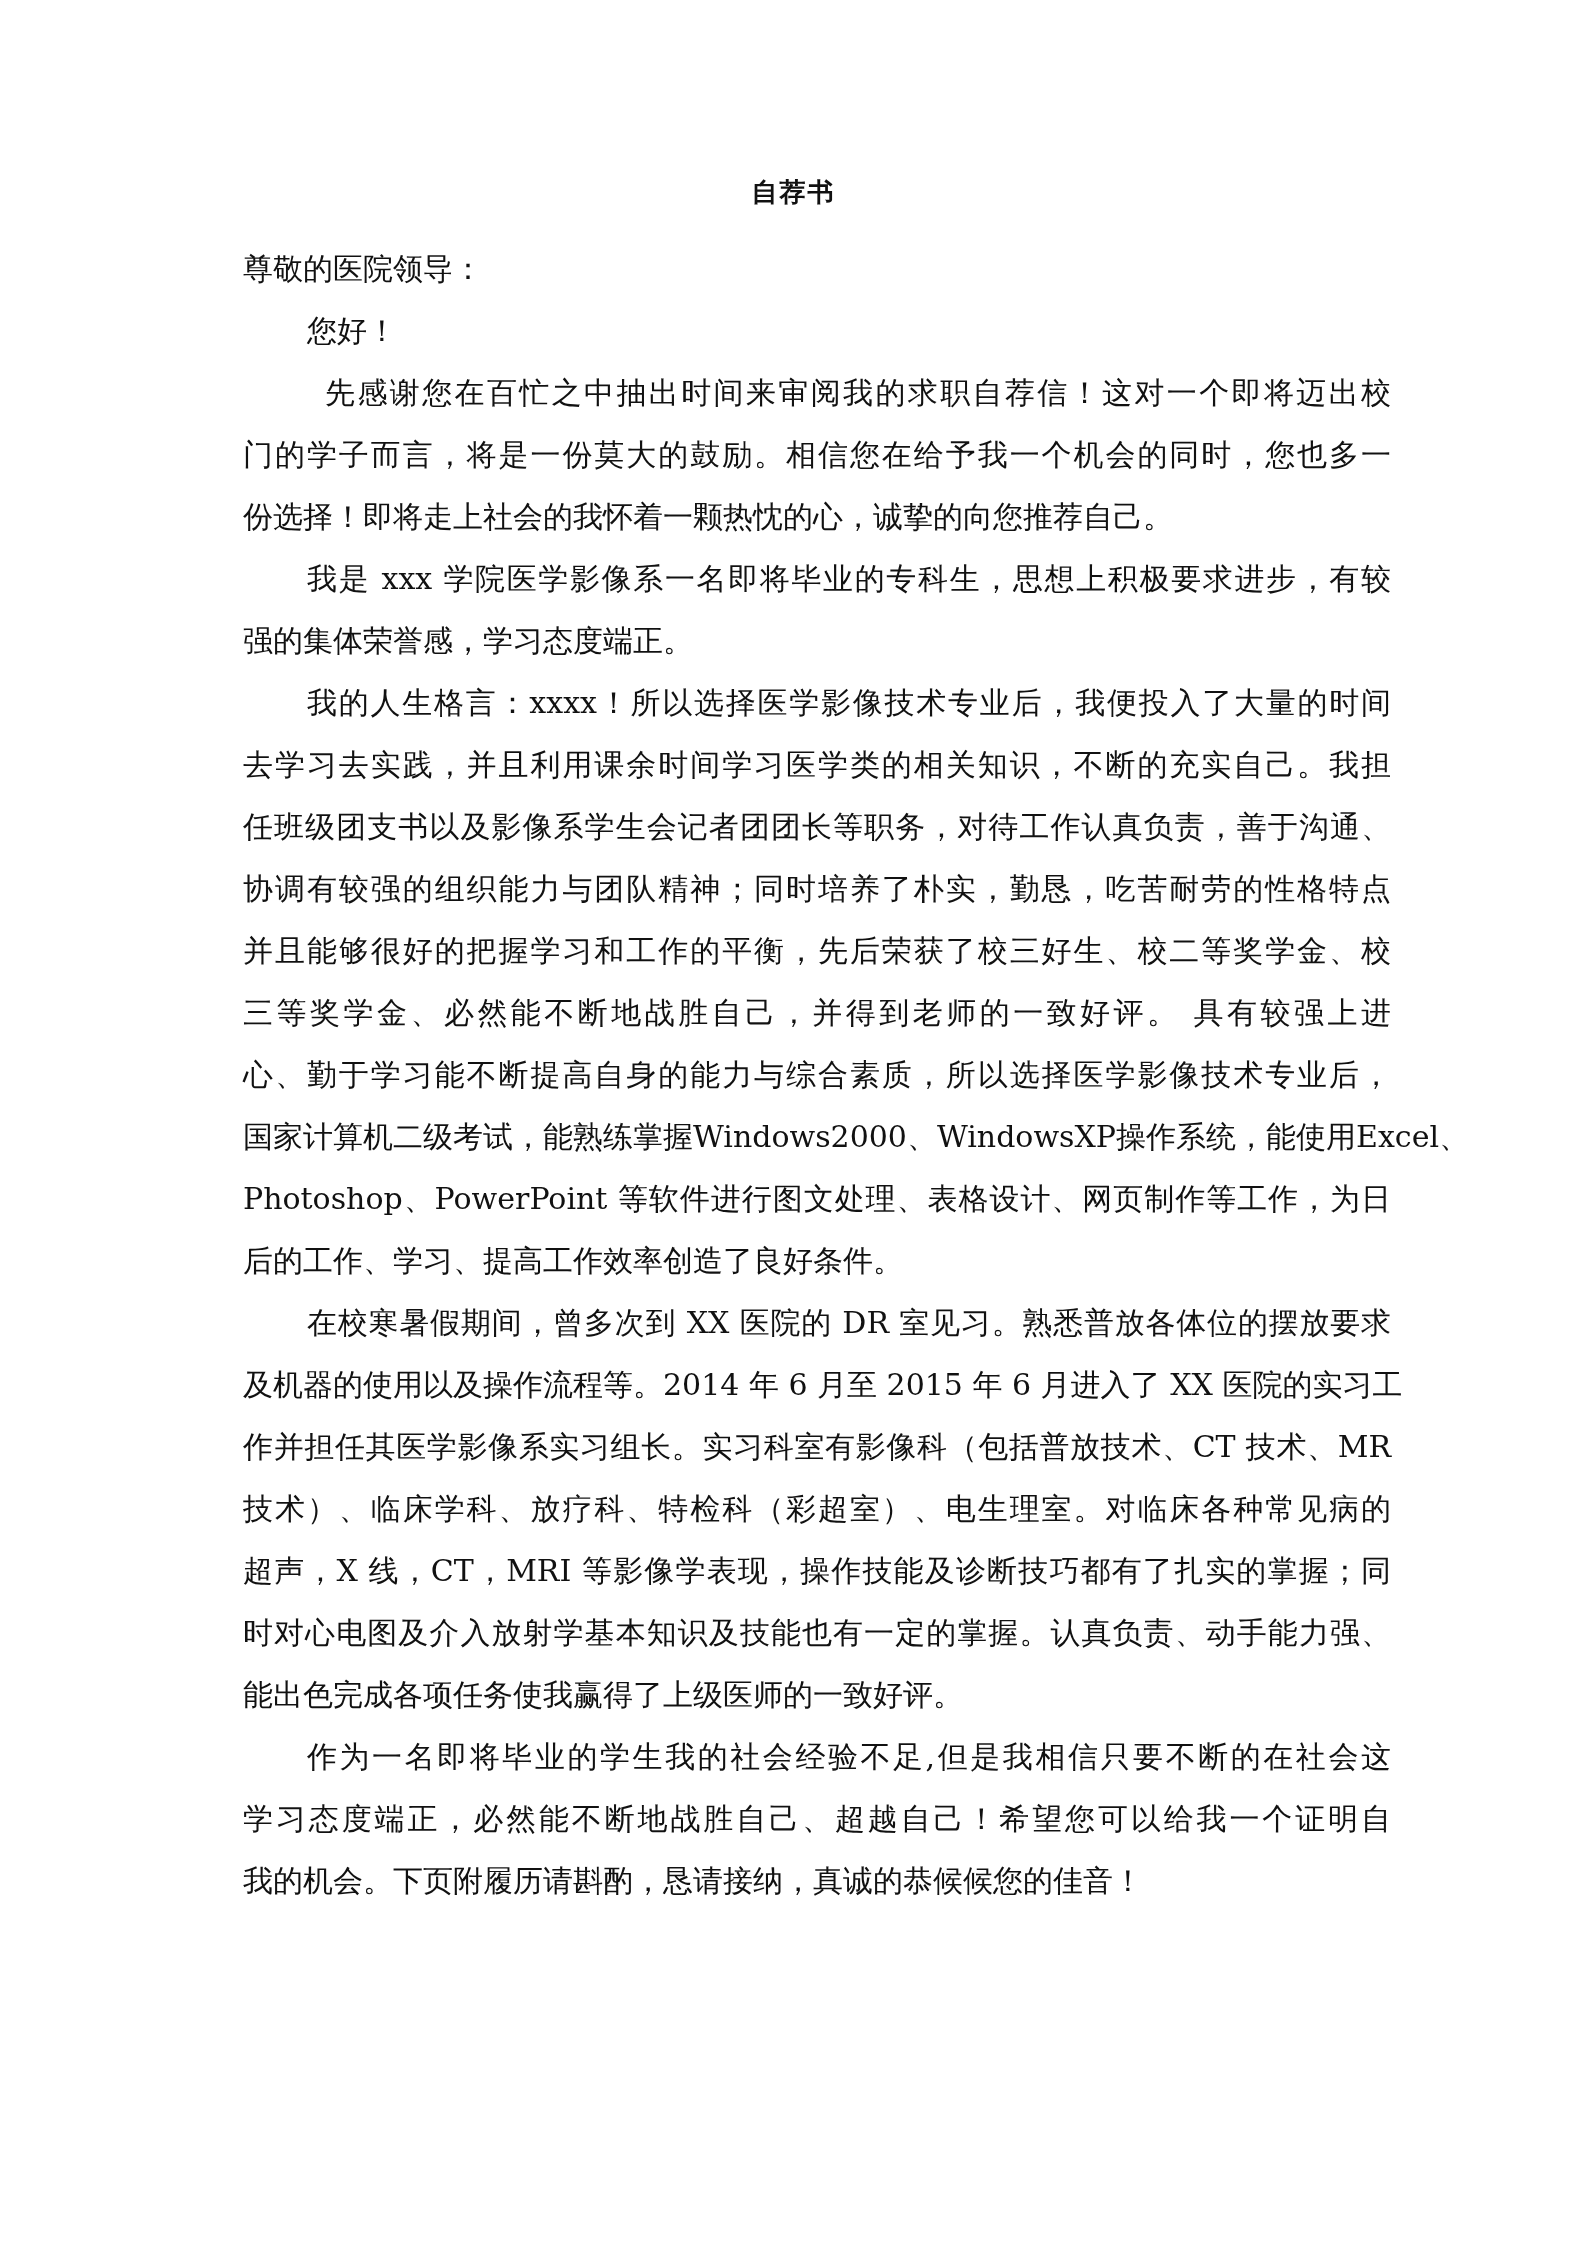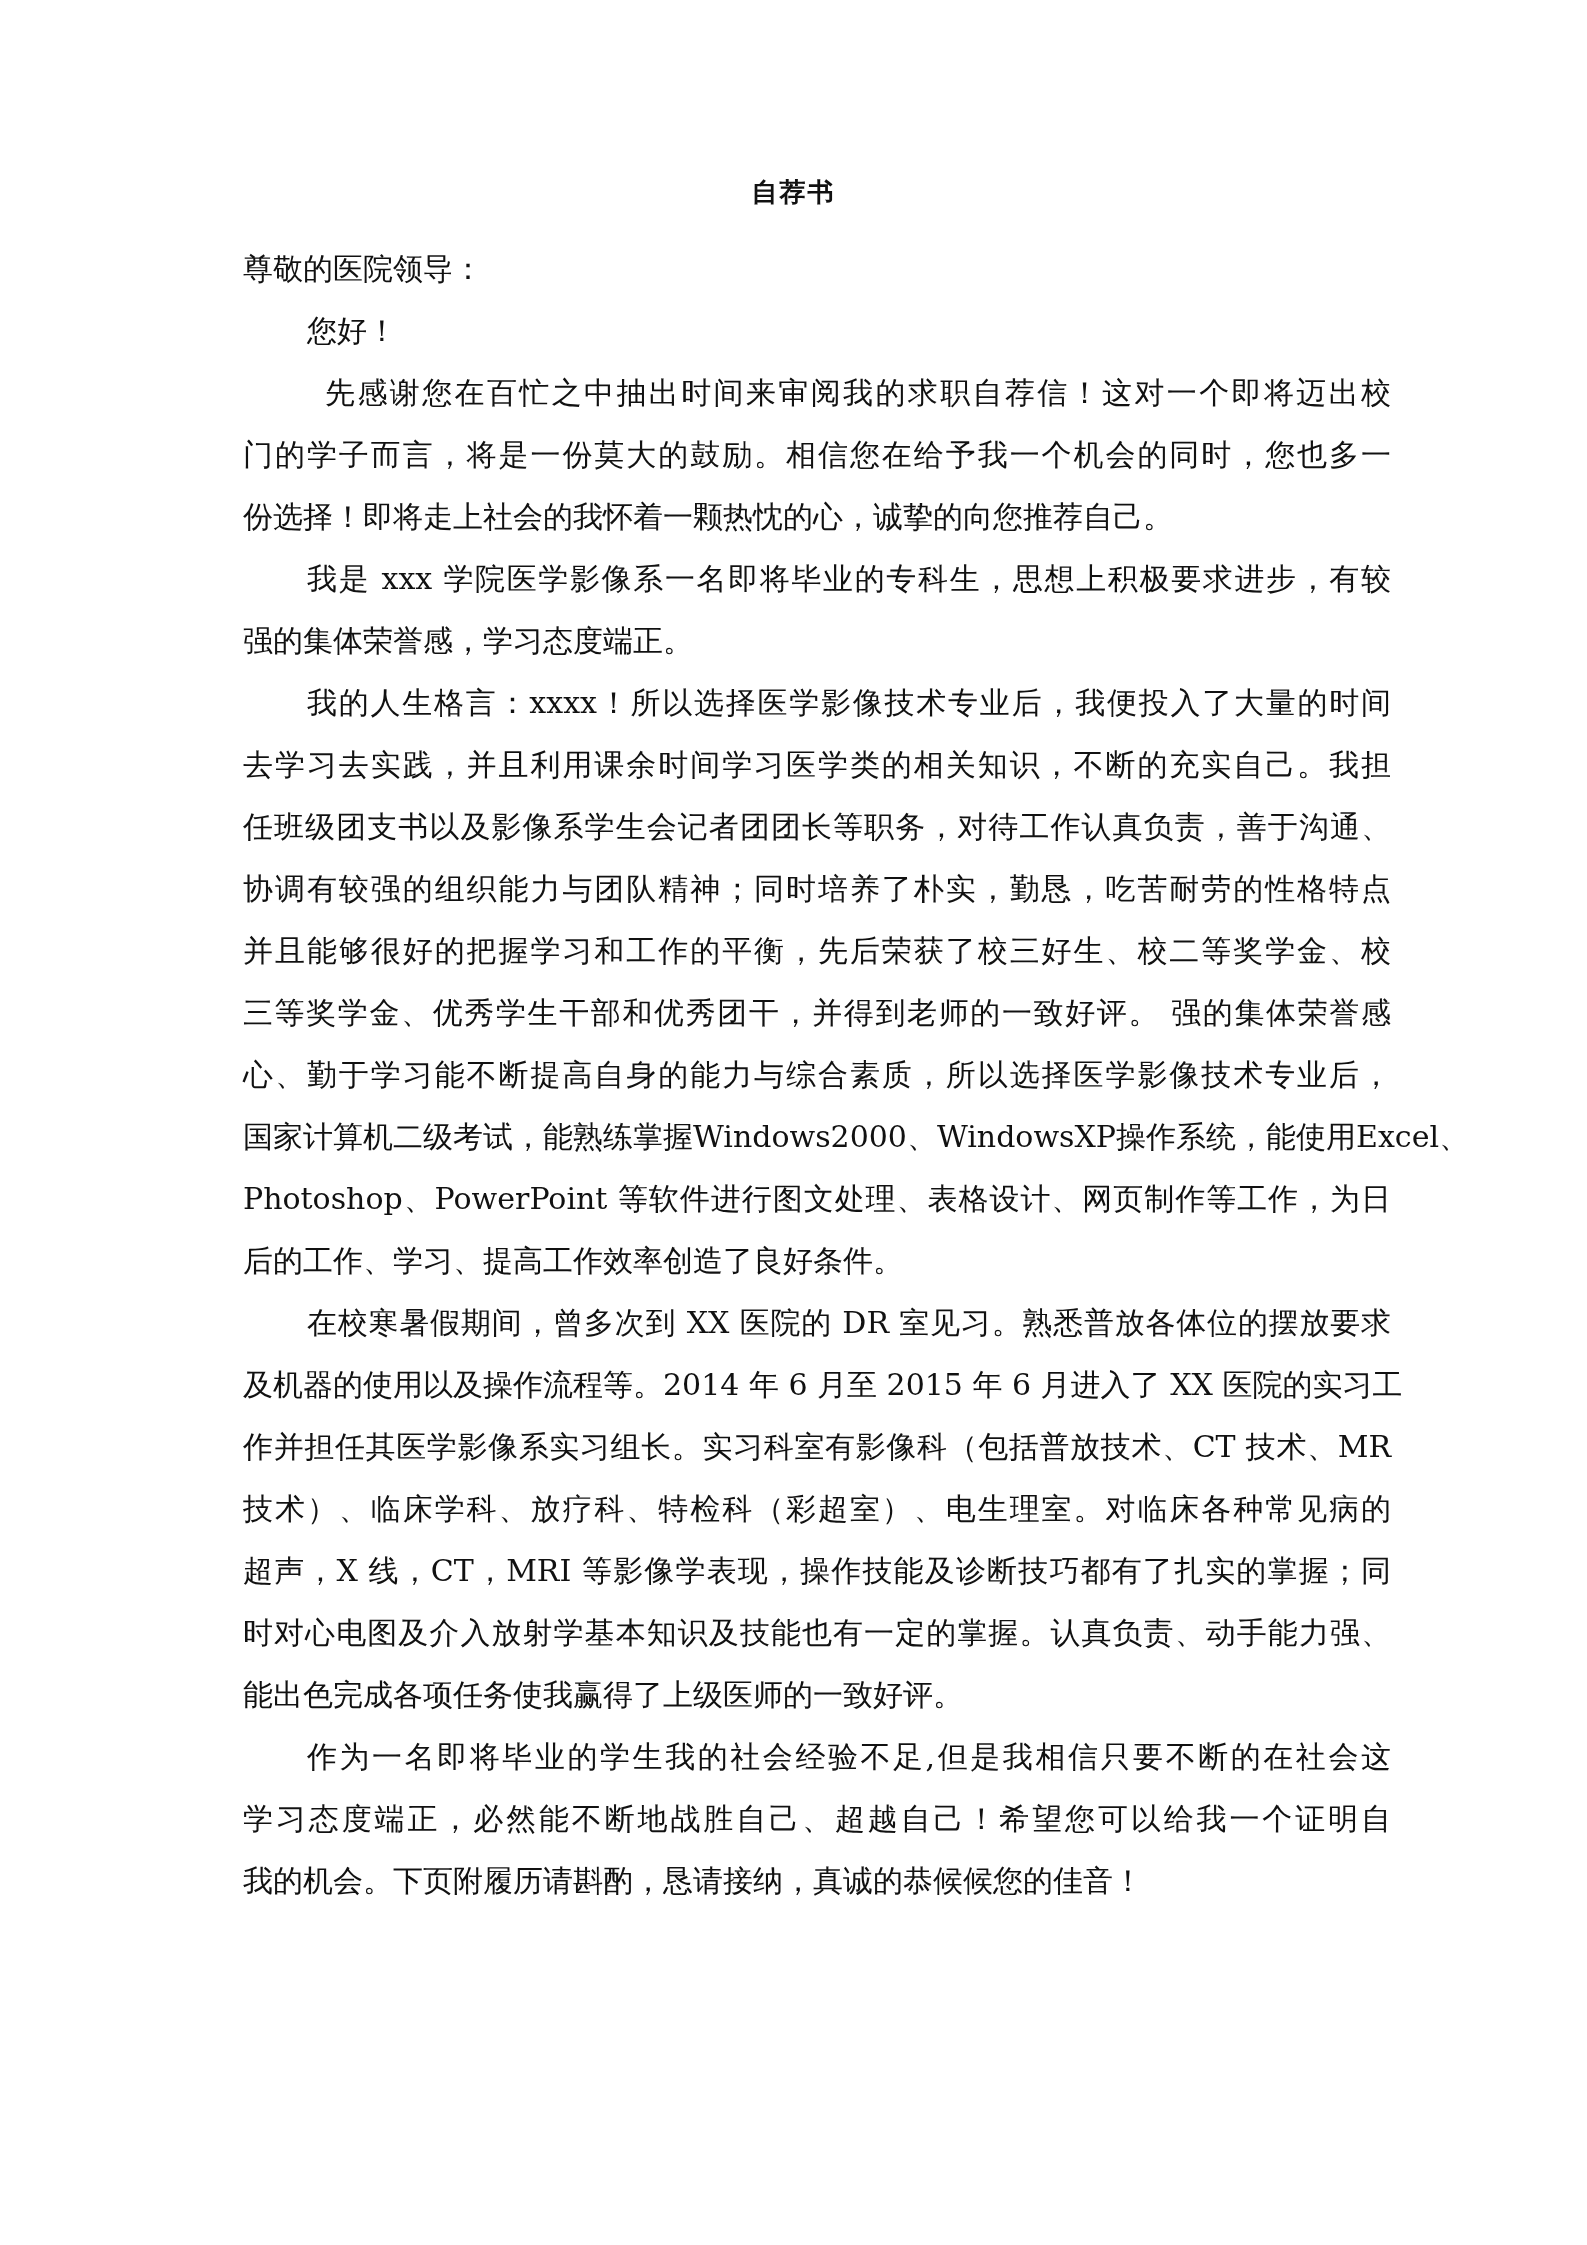--- a/index.html
+++ b/index.html
@@ -36,21 +36,21 @@
       <div class="line indent">我是 xxx 学院医学影像系一名即将毕业的专科生，思想上积极要求进步，有较</div>
       <div class="line last">强的集体荣誉感，学习态度端正。</div>
     </div>
 
     <div>
       <div class="line indent">我的人生格言：xxxx！所以选择医学影像技术专业后，我便投入了大量的时间</div>
       <div class="line">去学习去实践，并且利用课余时间学习医学类的相关知识，不断的充实自己。我担</div>
       <div class="line">任班级团支书以及影像系学生会记者团团长等职务，对待工作认真负责，善于沟通、</div>
       <div class="line">协调有较强的组织能力与团队精神；同时培养了朴实，勤恳，吃苦耐劳的性格特点</div>
       <div class="line">并且能够很好的把握学习和工作的平衡，先后荣获了校三好生、校二等奖学金、校</div>
-      <div class="line">三等奖学金、优秀学生干部和优秀团干，并得到老师的一致好评。  强的集体荣誉感</div>
+      <div class="line">三等奖学金、必然能不断地战胜自己，并得到老师的一致好评。  具有较强上进</div>
       <div class="line">心、勤于学习能不断提高自身的能力与综合素质，所以选择医学影像技术专业后，</div>
       <div class="line">国家计算机二级考试，能熟练掌握Windows2000、WindowsXP操作系统，能使用Excel、</div>
       <div class="line">Photoshop、PowerPoint 等软件进行图文处理、表格设计、网页制作等工作，为日</div>
       <div class="line last">后的工作、学习、提高工作效率创造了良好条件。</div>
     </div>
 
     <div>
       <div class="line indent">在校寒暑假期间，曾多次到 XX 医院的 DR 室见习。熟悉普放各体位的摆放要求</div>
       <div class="line">及机器的使用以及操作流程等。2014 年 6 月至 2015 年 6 月进入了 XX 医院的实习工</div>
       <div class="line">作并担任其医学影像系实习组长。实习科室有影像科（包括普放技术、CT 技术、MR</div>

